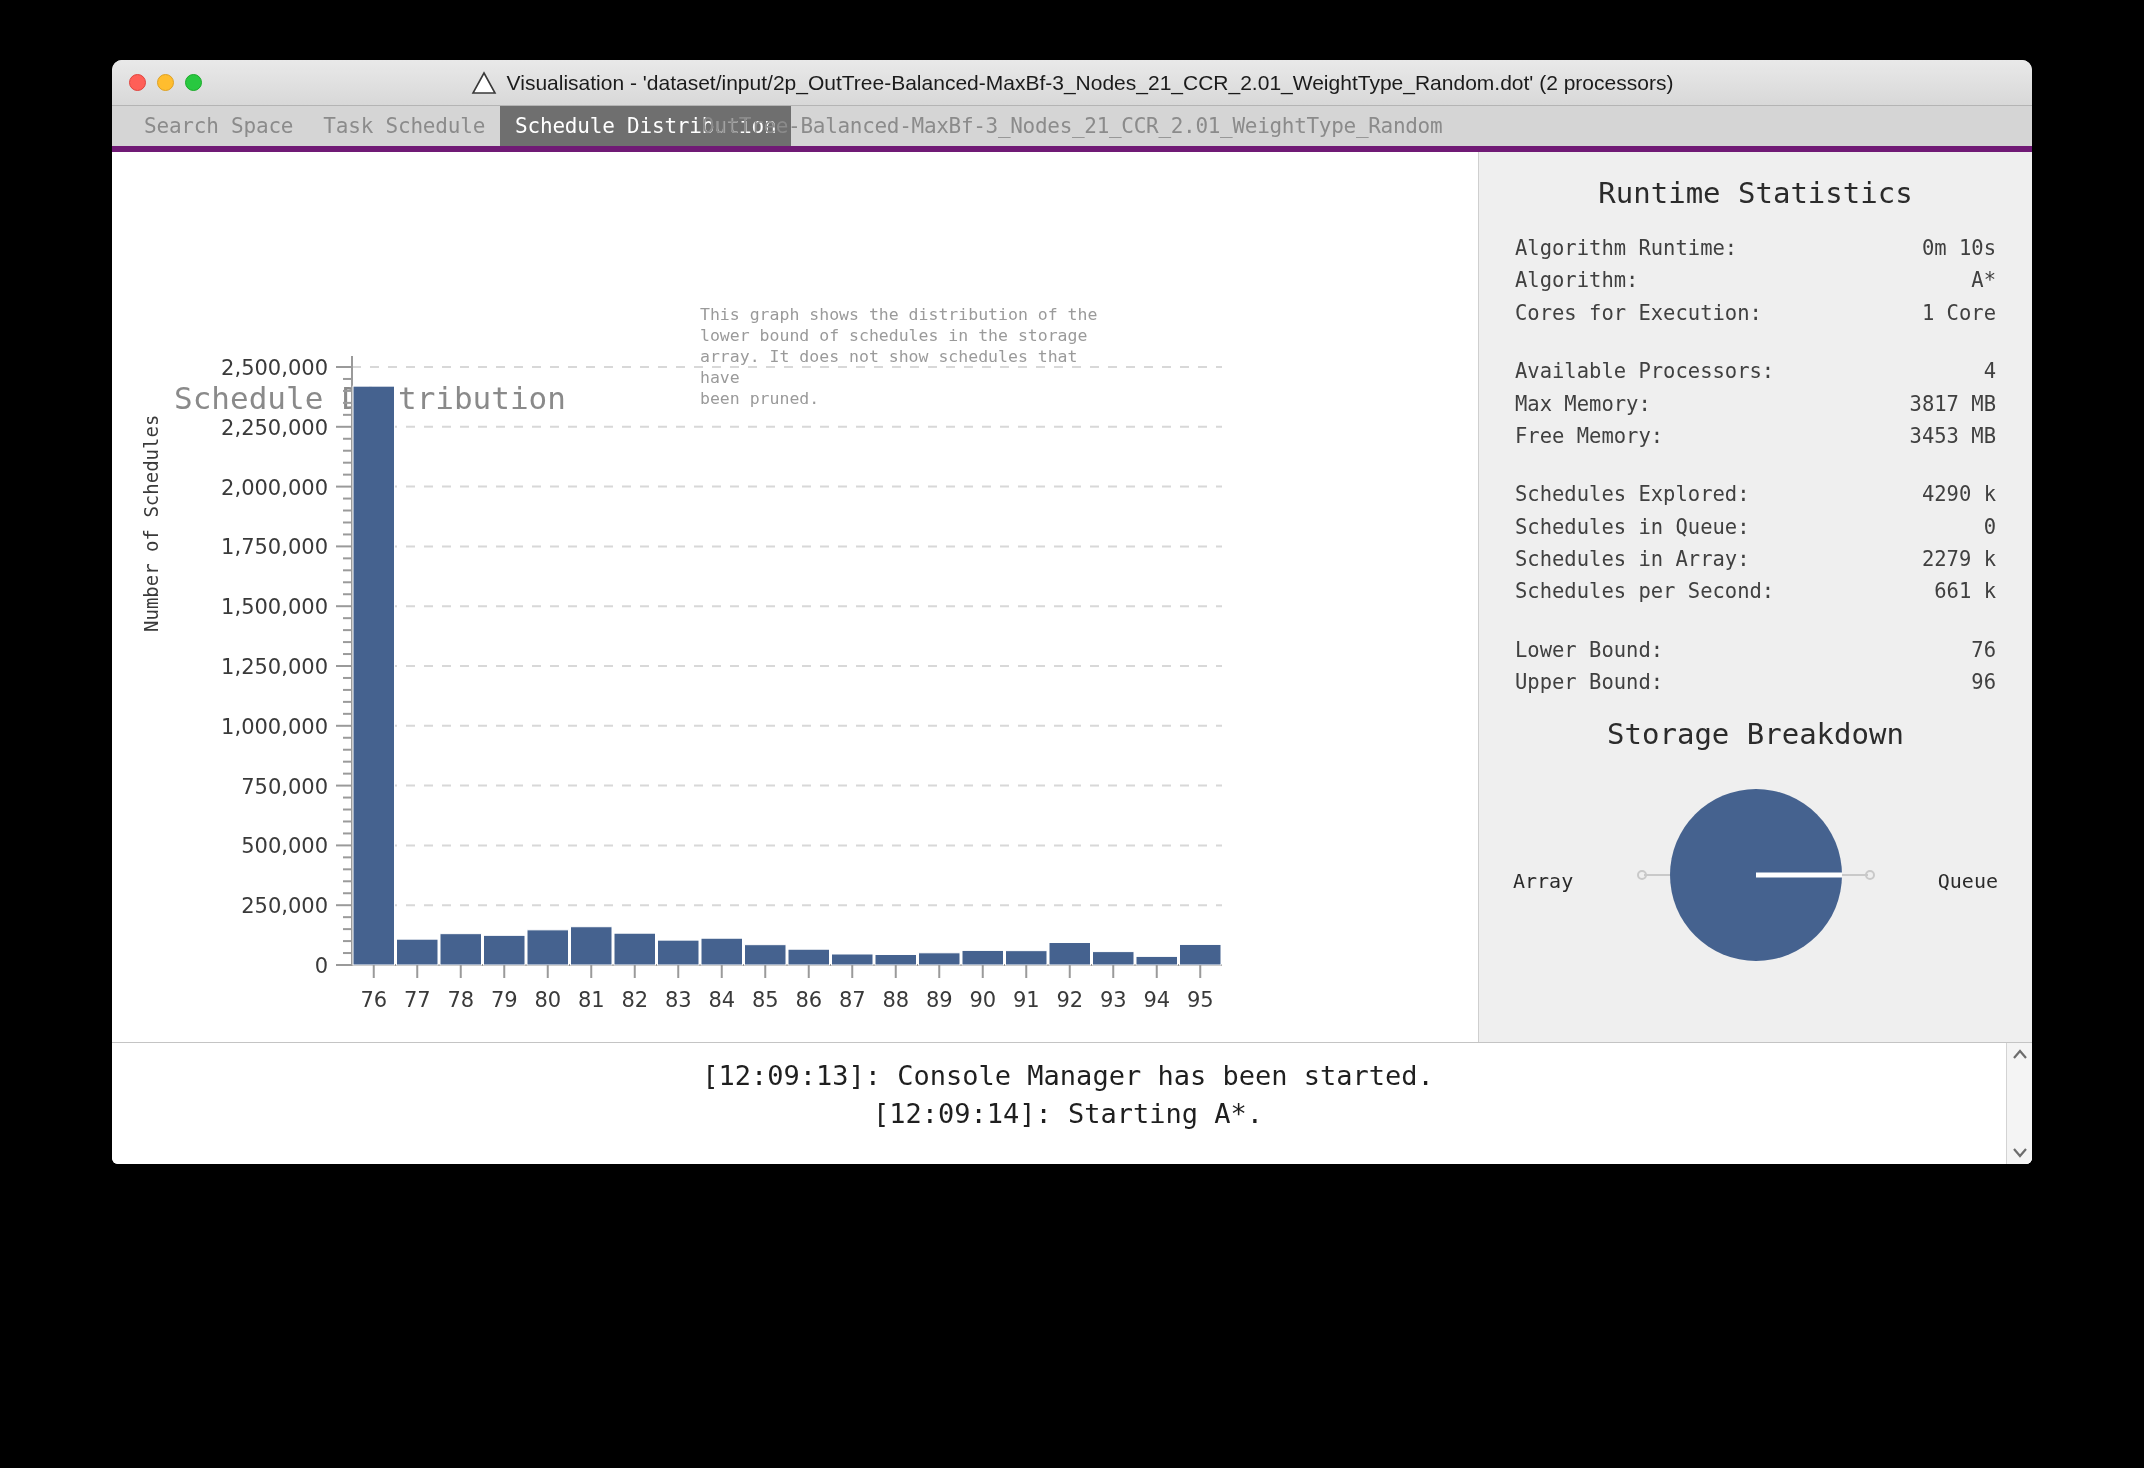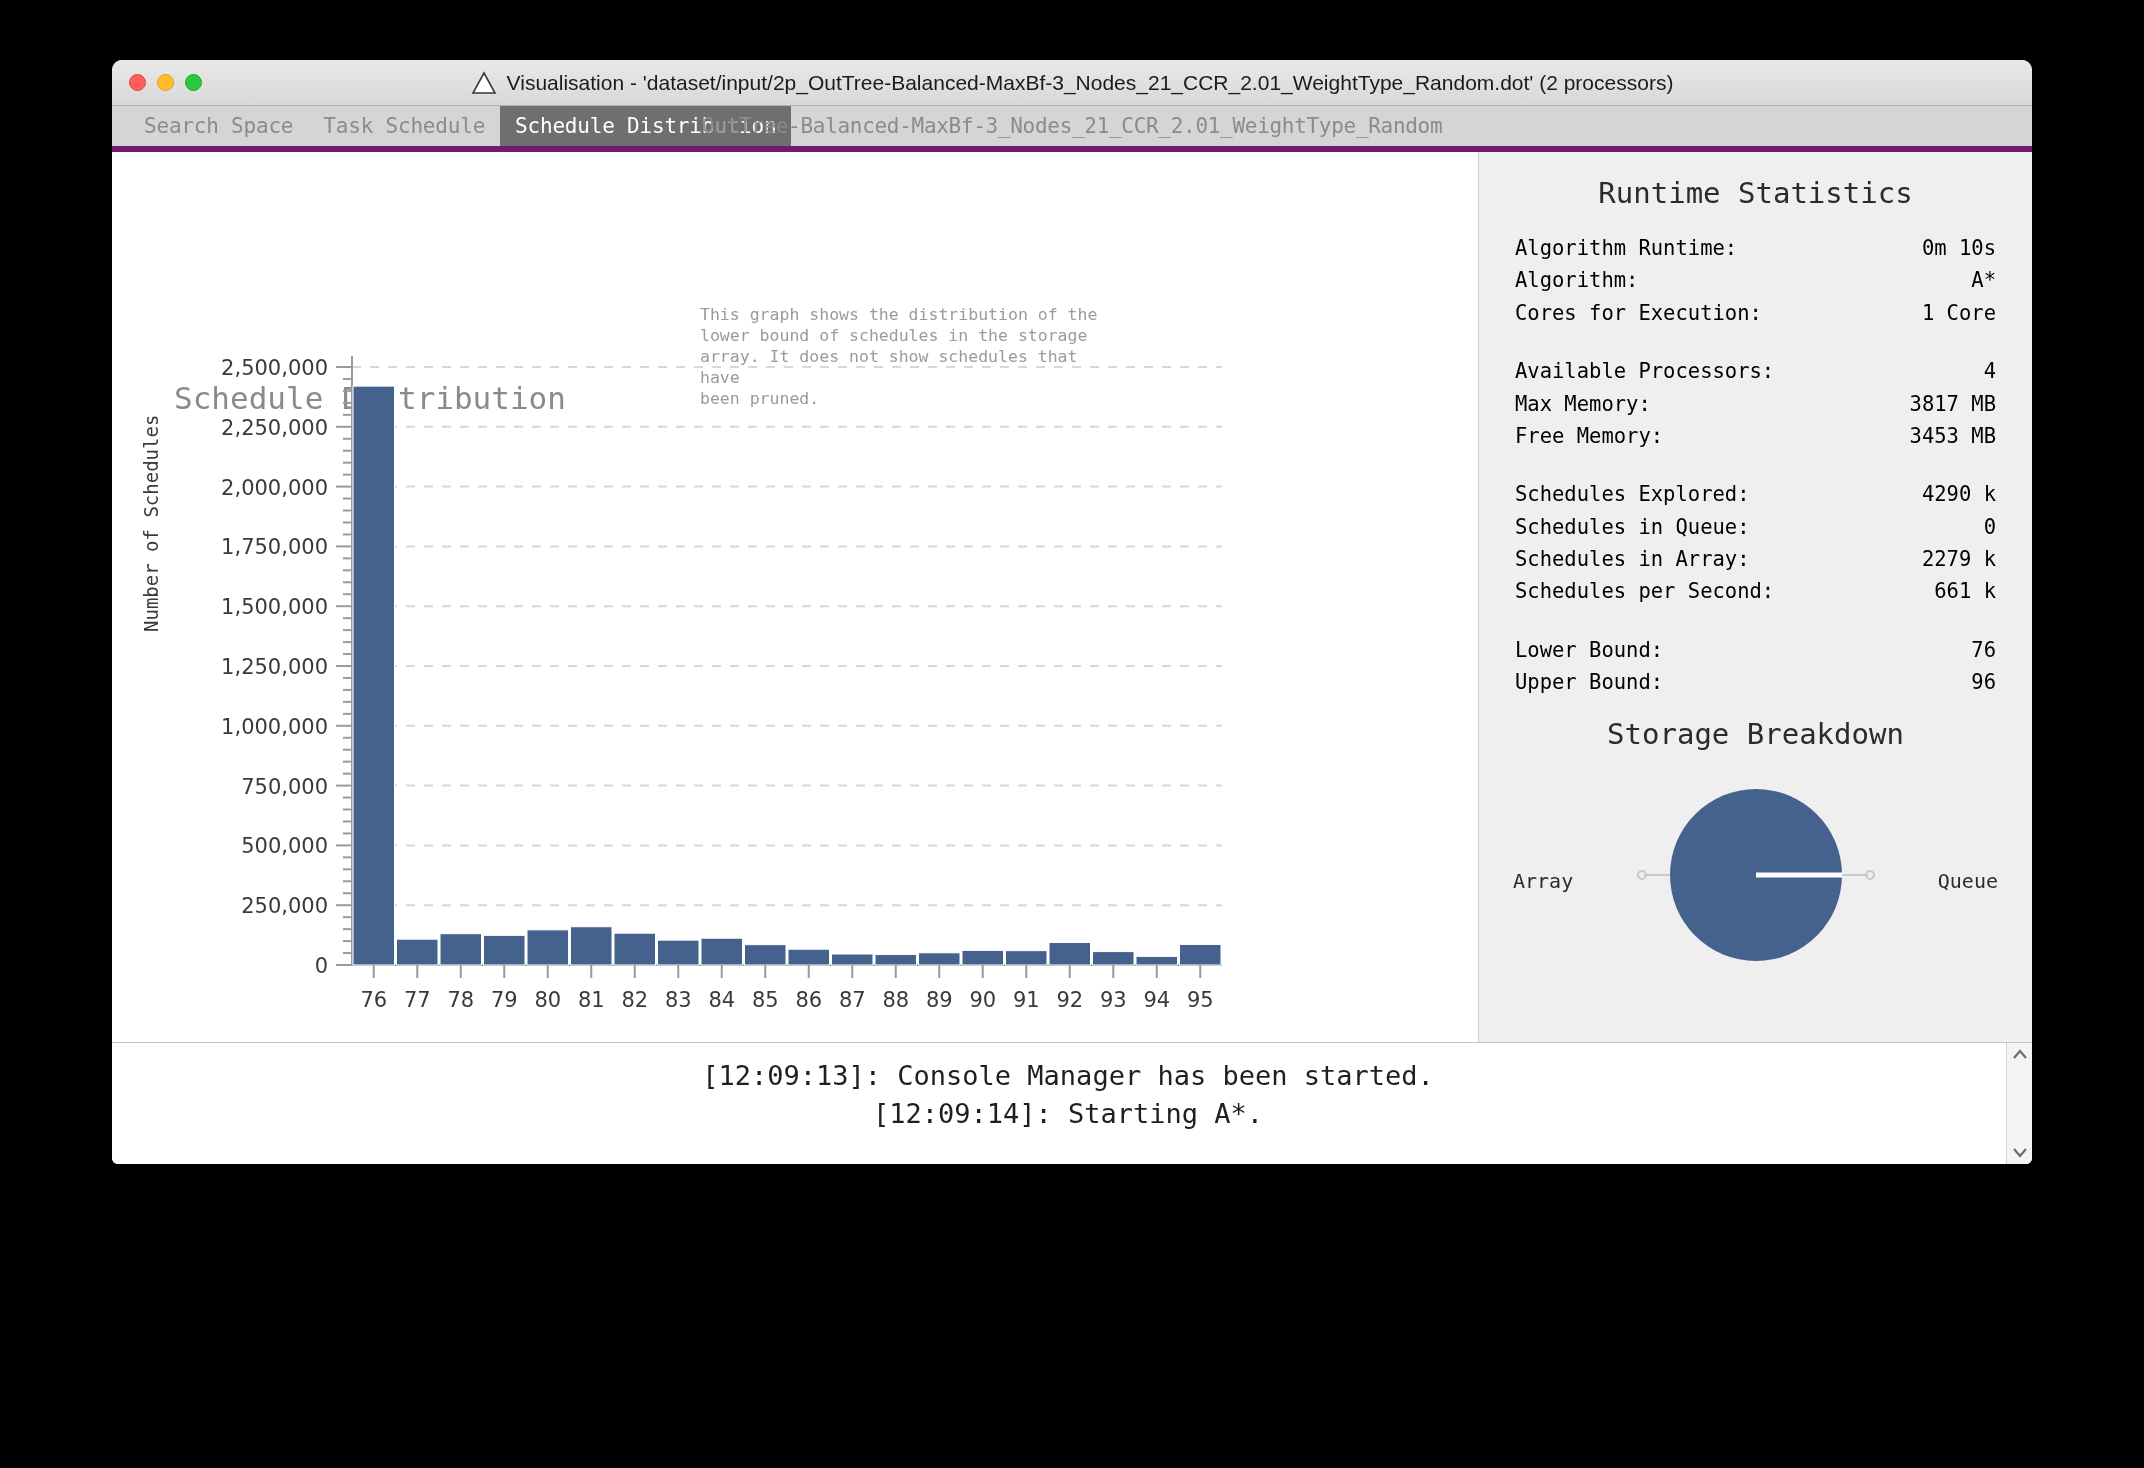--- a/index.html
+++ b/index.html
@@ -160,21 +160,21 @@
     font-size: 29px;
     color: #2b2b2b;
     margin-top: 24px;
   }
   .stat-block { margin-top: 22px; padding: 0 36px; }
   .stat-block.spaced { margin-top: 26px; }
   .stat-row {
     display: flex;
     justify-content: space-between;
     font-size: 20.5px;
-    color: #000000;
+    color: #404040;
     line-height: 1.58;
     white-space: nowrap;
     gap: 9px;
   }
   .stat-row .k { }
   .stat-row .v { }
 
   
   #pie-area {
     position: relative;

